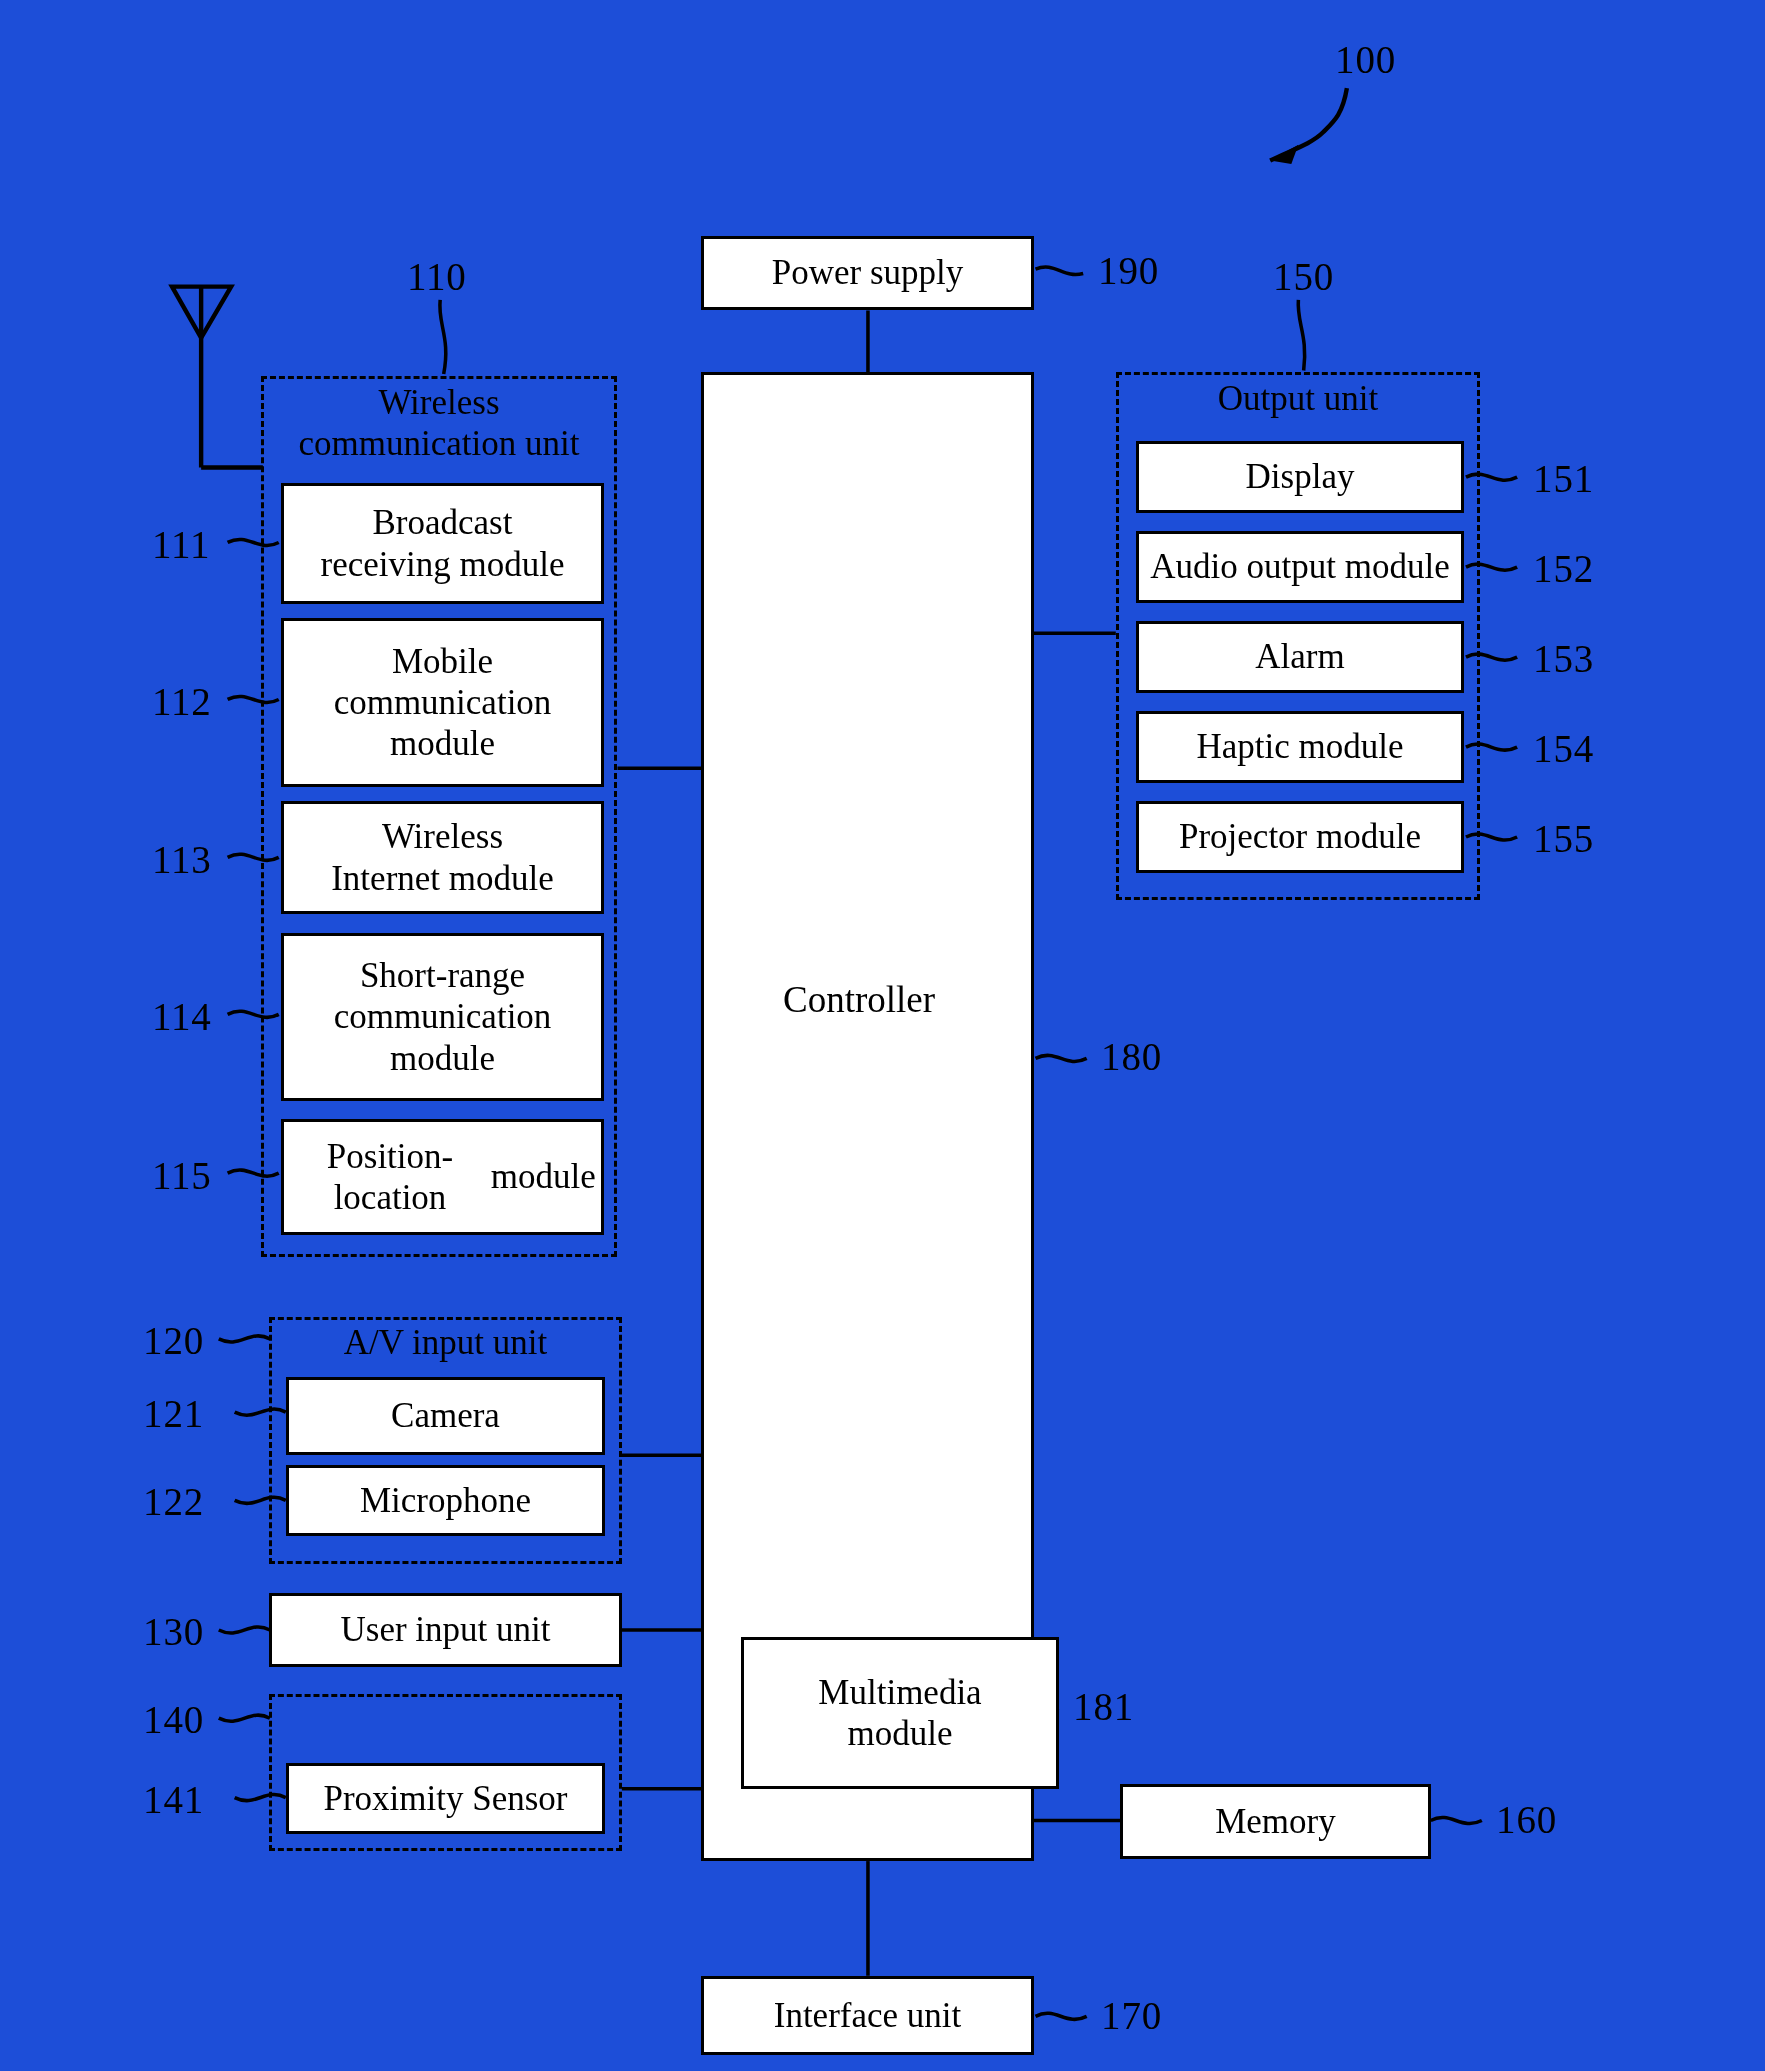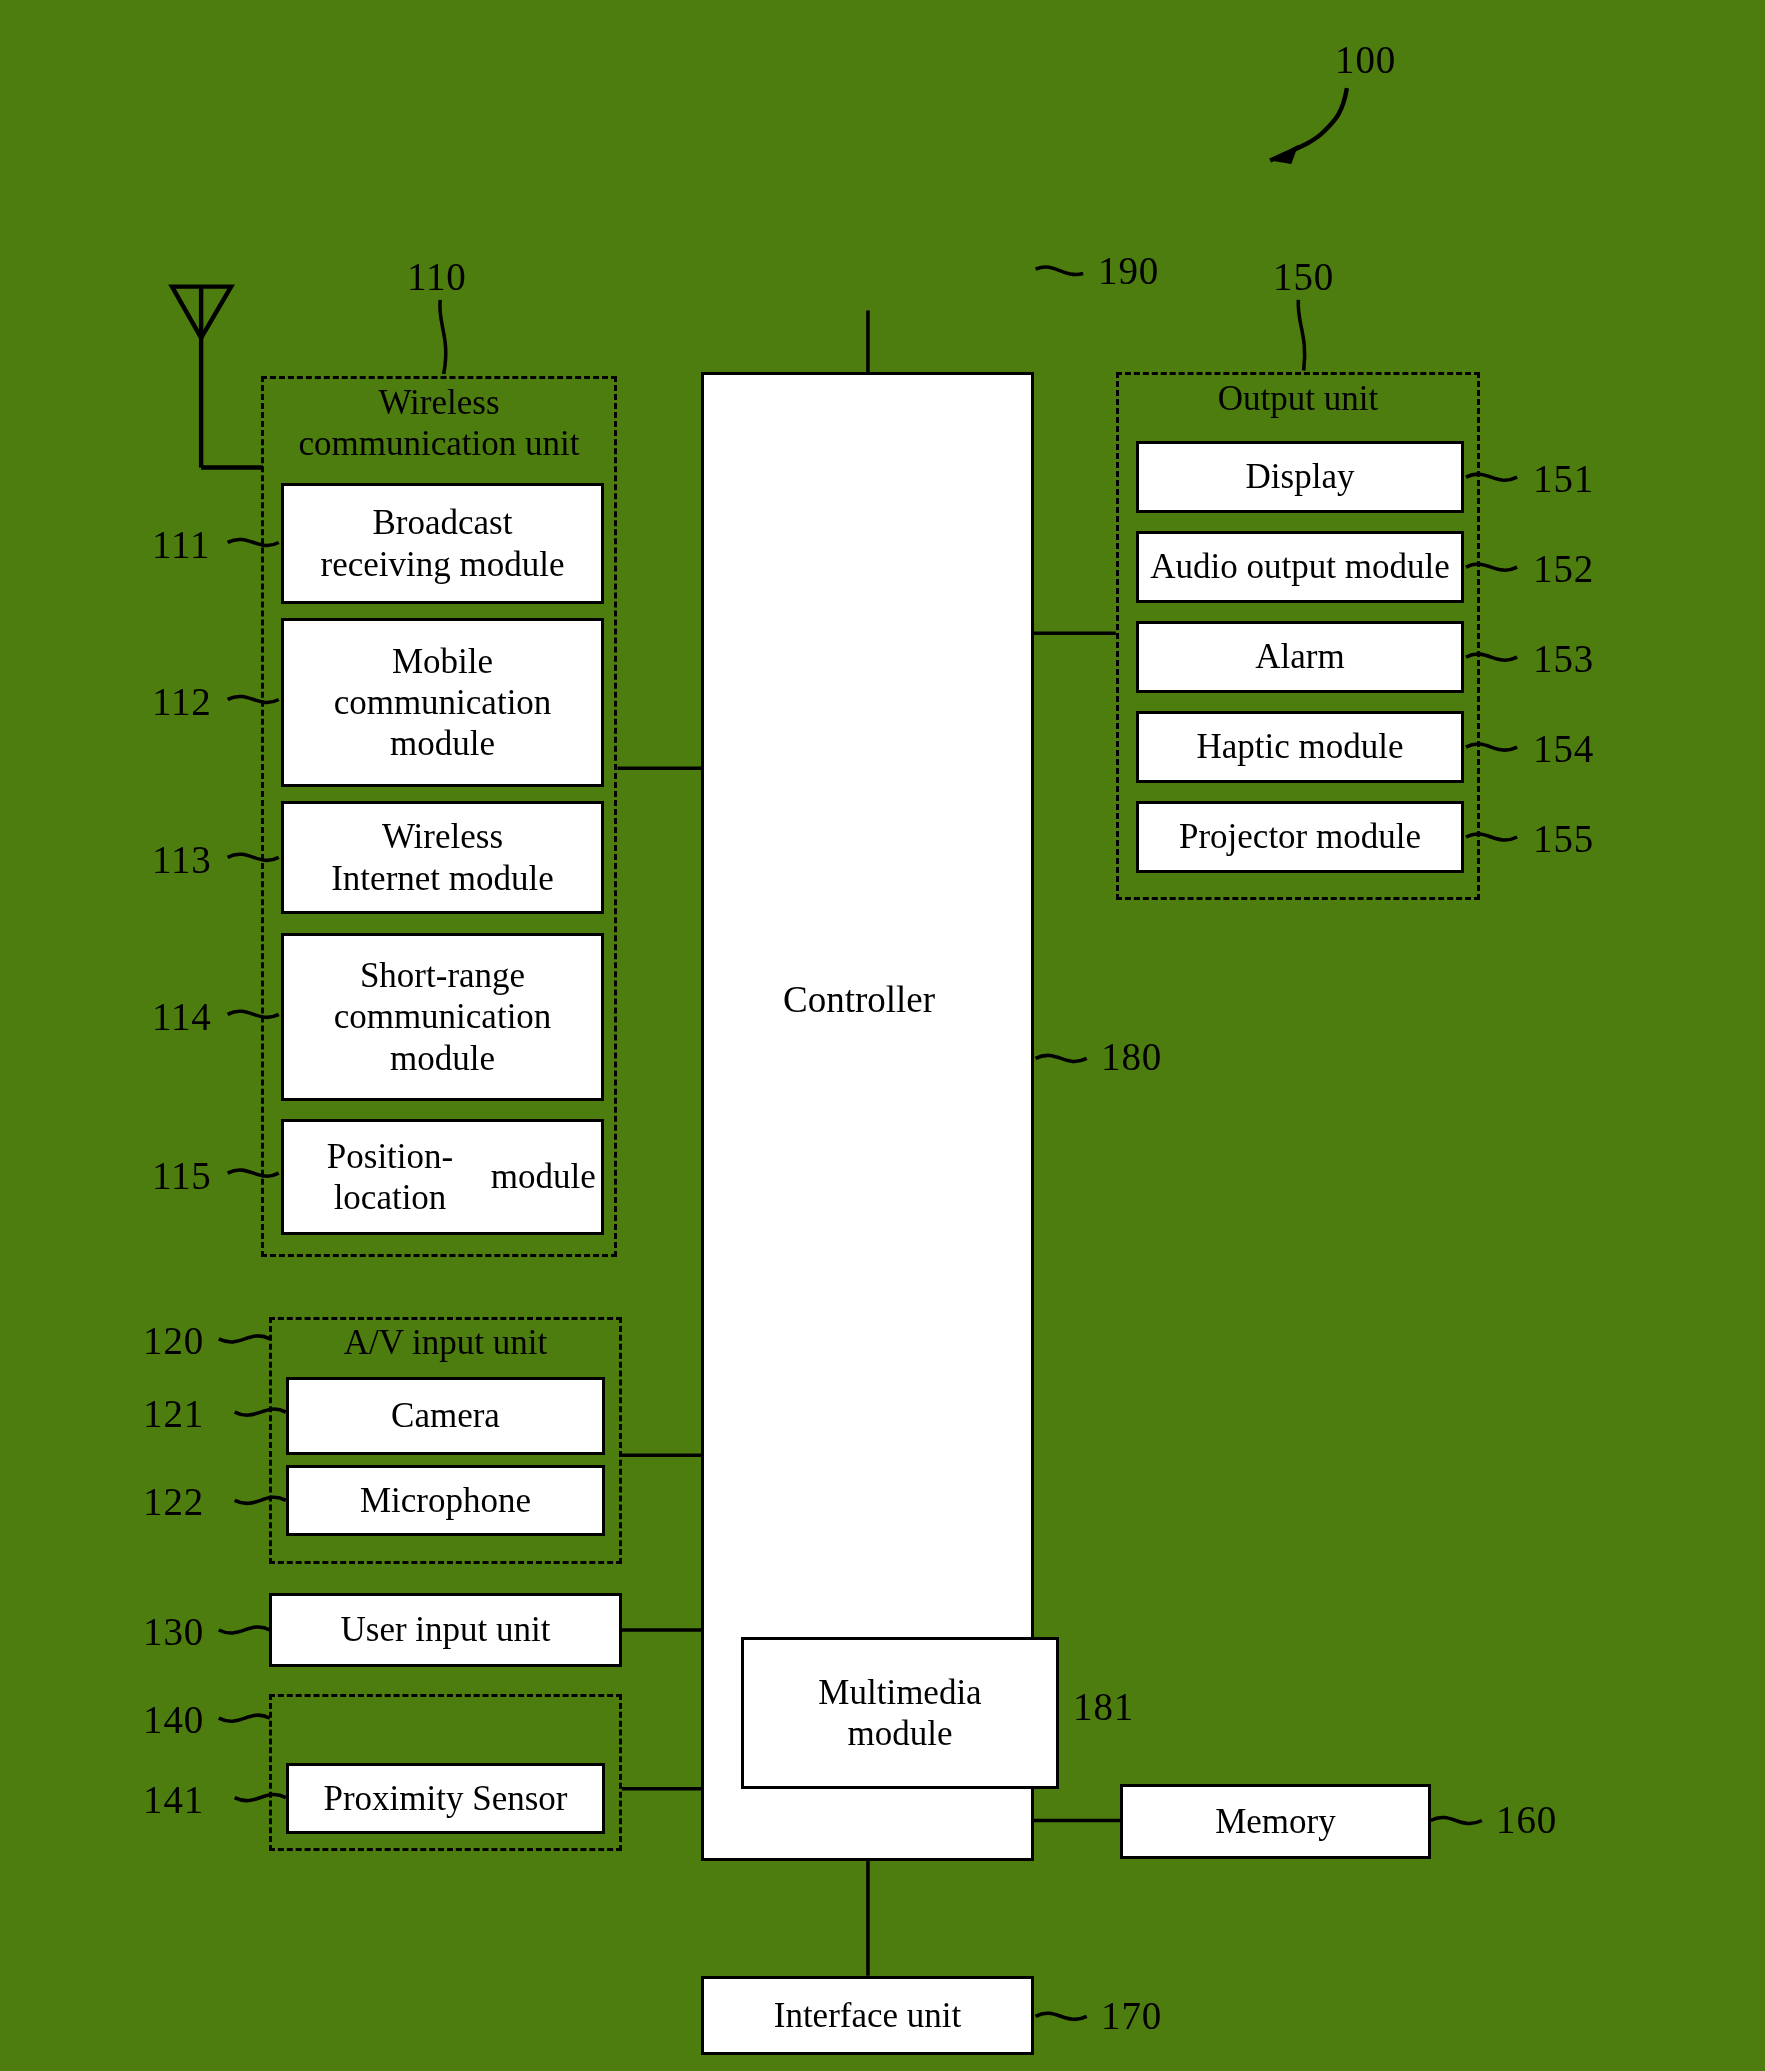--- a/index.html
+++ b/index.html
@@ -4,21 +4,21 @@
 <style>
   html, body {
     margin: 0;
     padding: 0;
     background: #ffffff;
   }
   #canvas {
     position: relative;
     width: 1765px;
     height: 2071px;
-    background: #4d7c0f;
+    background: #1d4ed8;
     font-family: "Liberation Serif", "DejaVu Serif", serif;
     color: #000000;
     overflow: hidden;
   }
   
   .box {
     position: absolute;
     box-sizing: border-box;
     border: 3.5px solid #000;
     background: #fff;
@@ -127,20 +127,23 @@
       <line x1="705" y1="2028" x2="795" y2="2028" stroke-width="4"></line>
 
       <line x1="1172" y1="2064" x2="1270" y2="2064" stroke-width="4"></line>
 
       <line x1="984" y1="2110" x2="984" y2="2240" stroke-width="4"></line>
     </g>
   </svg>
 
   <div class="reftext" style="left:1335px; top:37px;">100</div>
 
+  <div class="box" style="left:701px; top:236px; width:333px; height:74px;">
+    <span>Power supply</span>
+  </div>
   <div class="reftext" style="left:1098px; top:248px;">190</div>
 
   <div class="box" style="left:701px; top:372px; width:333px; height:1489px; align-items:flex-start; justify-content:flex-start;"></div>
   <div class="ctrl-label" style="left:783px; top:978px;">Controller</div>
   <div class="reftext" style="left:1101px; top:1034px;">180</div>
 
   <div class="box" style="left:741px; top:1637px; width:318px; height:152px; flex-direction:column;">
     <span>Multimedia</span>
     <span>module</span>
   </div>

